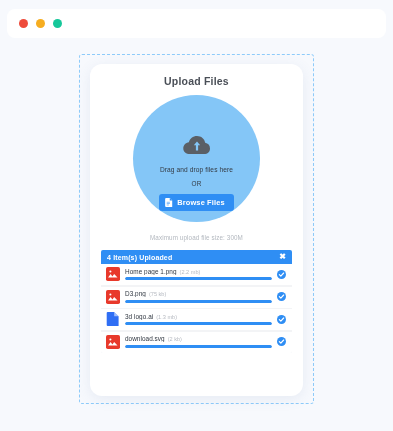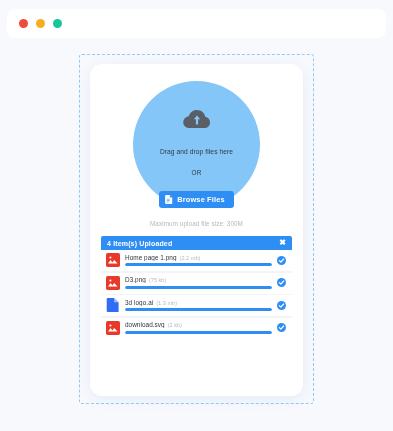--- a/index.html
+++ b/index.html
@@ -74,21 +74,21 @@
   
   #drop-circle {
     width: 127px;
     height: 127px;
     margin: 8px auto 0 auto;
     background: #84c6f7;
     border-radius: 50%;
     display: flex;
     flex-direction: column;
     align-items: center;
-    justify-content: space-between;
+    justify-content: center;
     padding-top: 26px;
   }
   #cloud-upload-icon { display: block; }
   #drop-hint {
     font-size: 6.6px;
     color: #333a43;
     margin-top: 11px;
     letter-spacing: .1px;
   }
   #or-label {
@@ -208,20 +208,21 @@
     <span class="dot dot-red" style="background: rgb(238, 75, 59);"></span>
     <span class="dot dot-yellow" style="background: rgb(246, 173, 32);"></span>
     <span class="dot dot-green" style="background: rgb(22, 199, 154);"></span>
   </div>
 </div>
 
 <div id="dropzone-outline"></div>
 
 <div id="upload-card">
 
+  <div id="page-title">Upload Files</div>
 
   <div id="drop-circle">
     <svg id="cloud-upload-icon" width="30" height="22" viewBox="0 0 30 22">
       <path fill="#5a5f66" d="M8.1 21h13.8c3.9 0 6.1-2.5 6.1-5.6 0-2.9-2-5.2-4.8-5.6C22.6 5.9 19.2 3 15 3c-4 0-7.3 2.7-8.1 6.3C3.6 9.8 1.3 12.3 1.3 15.4 1.3 18.5 4 21 8.1 21z"></path>
       <path fill="#5a5f66" d="M15 6.4l5.6 6.3h-3.3v5.6h-4.6v-5.6H9.4z"></path>
       <path fill="#84c6f7" d="M15 8.6l3.2 3.6h-2.1v5.4h-2.2v-5.4h-2.1z"></path>
     </svg>
 
     <div id="drop-hint">Drag and drop files here</div>
     <div id="or-label">OR</div>

